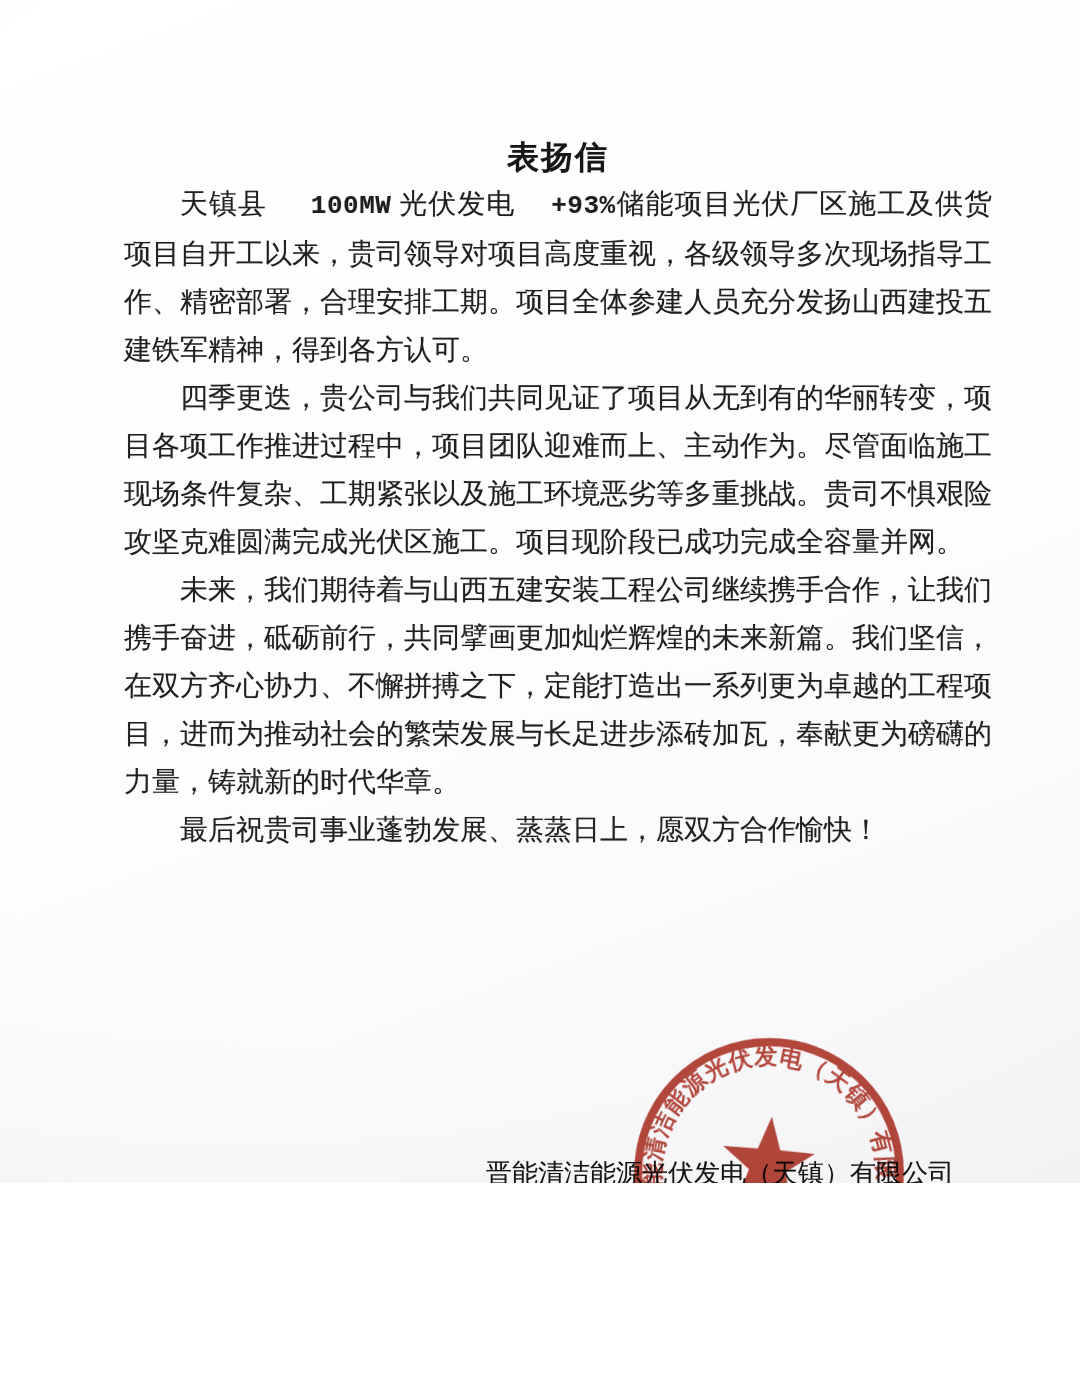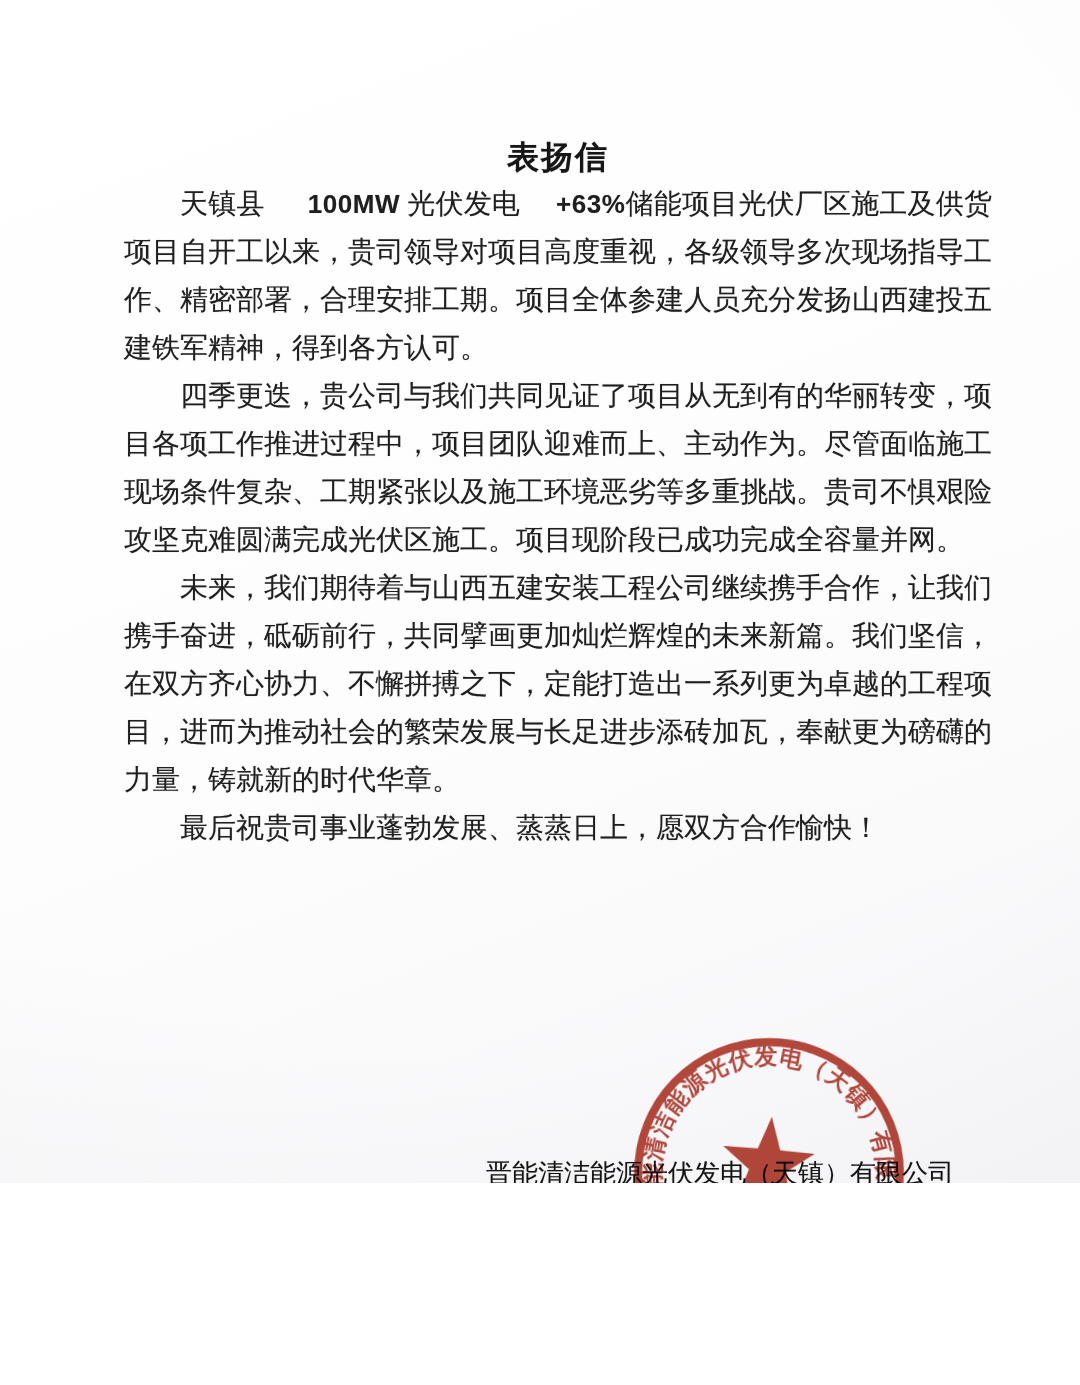--- a/index.html
+++ b/index.html
@@ -45,21 +45,21 @@
   }
   .paragraphs p.para {
     font-size: 28px;
     line-height: 48px;
     text-indent: 2em;
     text-align: justify;
     color: var(--ink);
     text-shadow: 0 0 1px rgba(50,50,50,0.35);
   }
   .paragraphs p.para b, .date b {
-    font-family: Liberation Sans, sans-serif;
+    font-family: Liberation Mono, monospace;
     font-weight: 700;
     font-size: 0.93em;
     letter-spacing: 0.5px;
     margin-left: 36px;
   }
   .signature {
     position: absolute;
     top: 1152px;
     right: 126px;
     font-size: 26px;
@@ -103,21 +103,21 @@
   .seal-text.mid { font-size: 15px; letter-spacing: 1px; }
   .seal-text.bot { font-size: 19px; letter-spacing: 3px; }
 </style>
 </head>
 <body>
 
 <div class="page">
   <div class="content">
     <h1 class="title">表扬信</h1>
     <div class="paragraphs">
-        <p class="para">天镇县 <b>100MW</b> 光伏发电<b>+63%</b>储能项目光伏厂区施工及供货项目自开工以来，贵司领导对项目高度重视，各级领导多次现场指导工作、精密部署，合理安排工期。项目全体参建人员充分发扬山西建投五建铁军精神，得到各方认可。</p>
+        <p class="para">天镇县 <b>100MW</b> 光伏发电<b>+93%</b>储能项目光伏厂区施工及供货项目自开工以来，贵司领导对项目高度重视，各级领导多次现场指导工作、精密部署，合理安排工期。项目全体参建人员充分发扬山西建投五建铁军精神，得到各方认可。</p>
         <p class="para">四季更迭，贵公司与我们共同见证了项目从无到有的华丽转变，项目各项工作推进过程中，项目团队迎难而上、主动作为。尽管面临施工现场条件复杂、工期紧张以及施工环境恶劣等多重挑战。贵司不惧艰险攻坚克难圆满完成光伏区施工。项目现阶段已成功完成全容量并网。</p>
         <p class="para">未来，我们期待着与山西五建安装工程公司继续携手合作，让我们携手奋进，砥砺前行，共同擘画更加灿烂辉煌的未来新篇。我们坚信，在双方齐心协力、不懈拼搏之下，定能打造出一系列更为卓越的工程项目，进而为推动社会的繁荣发展与长足进步添砖加瓦，奉献更为磅礴的力量，铸就新的时代华章。</p>
         <p class="para">最后祝贵司事业蓬勃发展、蒸蒸日上，愿双方合作愉快！</p>
       </div>
   </div>
 
   <div class="signature">晋能清洁能源光伏发电（天镇）有限公司</div>
   <div class="date"><b>2025</b> 年 <b>05</b> 月</div>
 
   <div class="seal-wrap">

